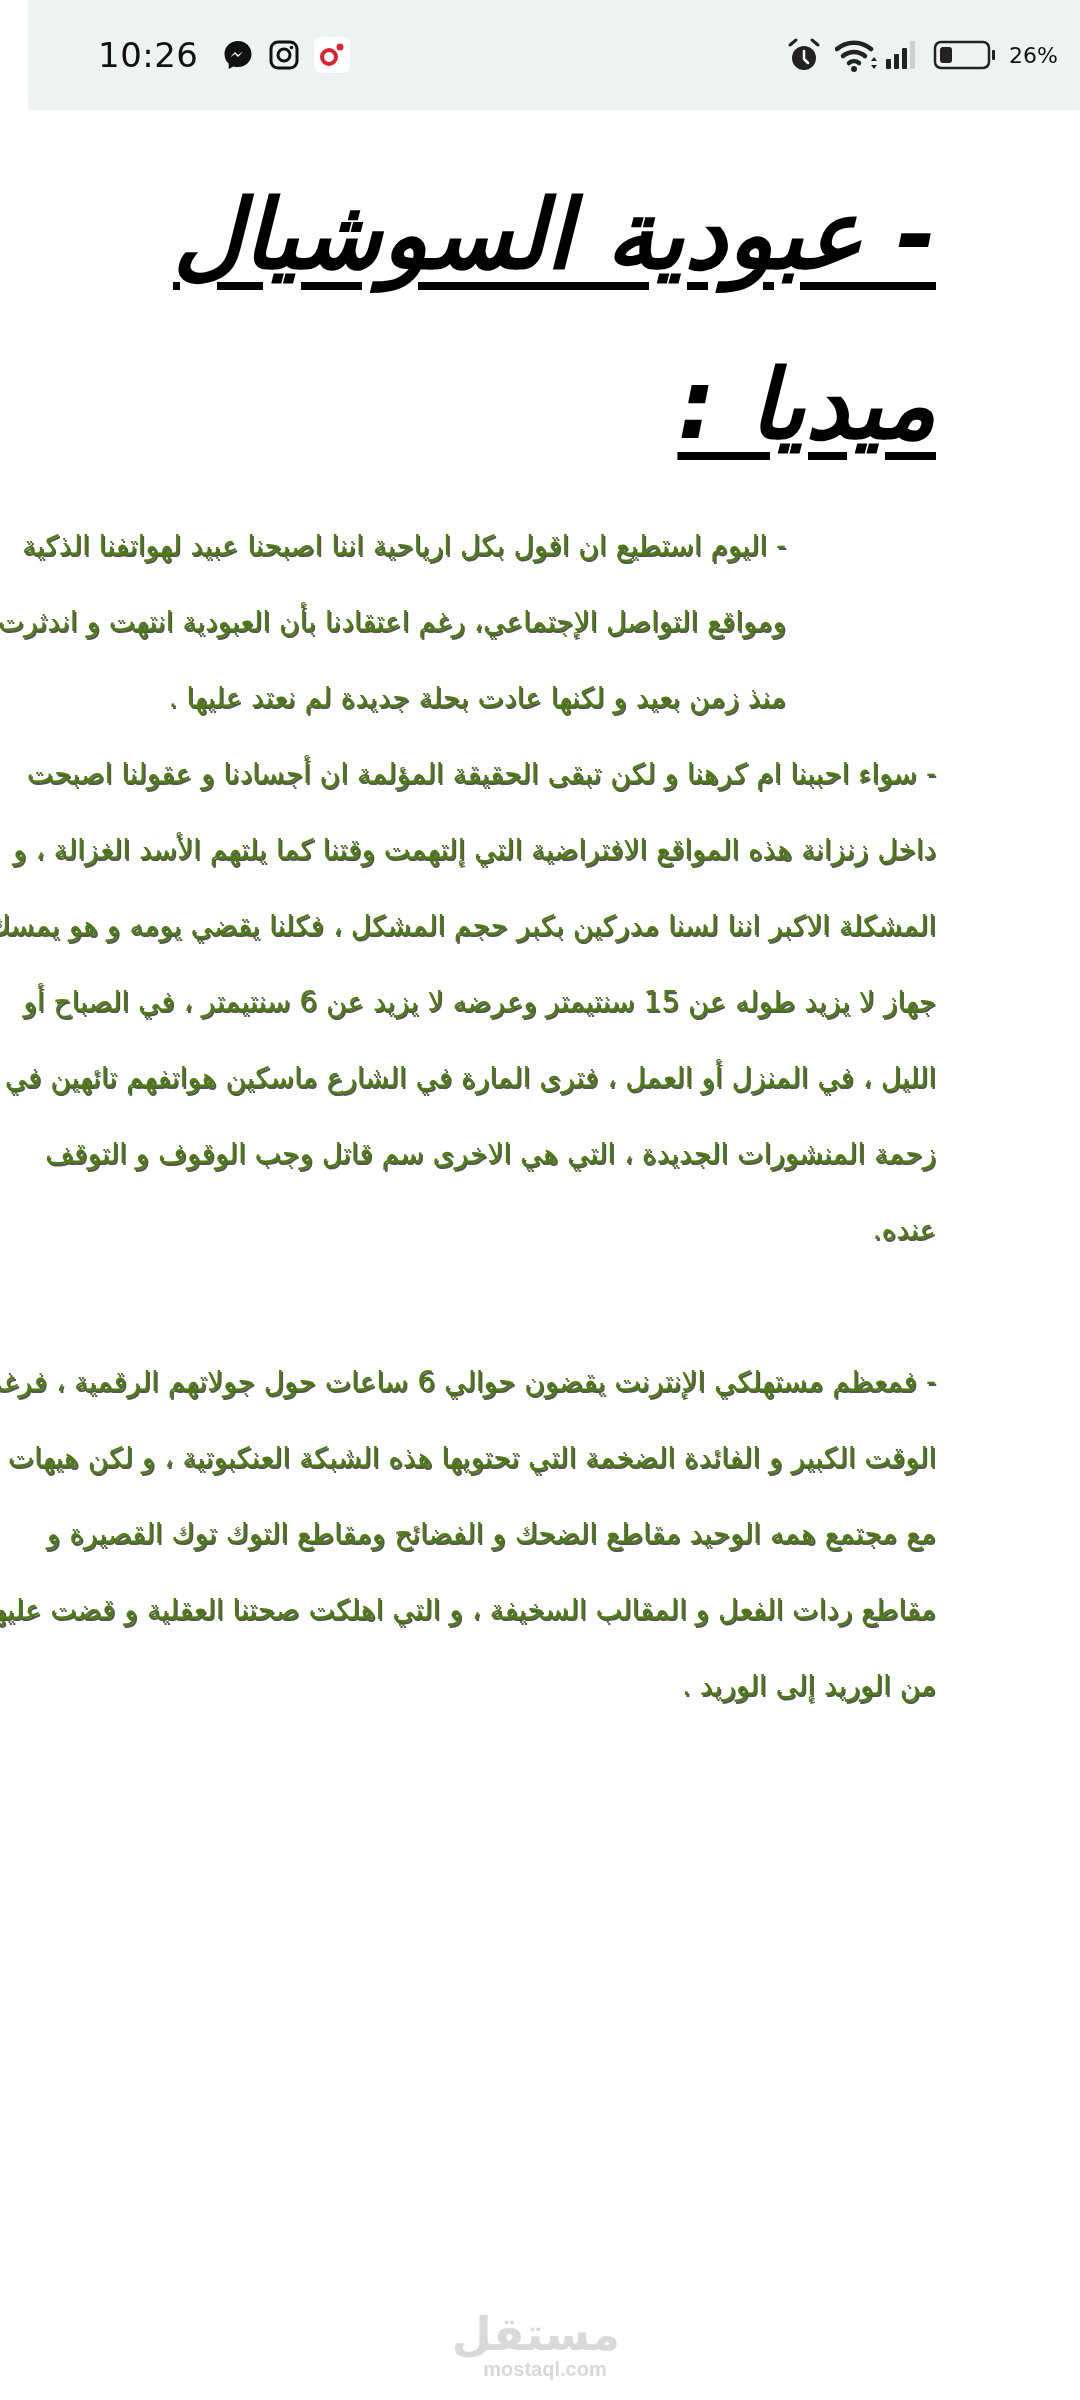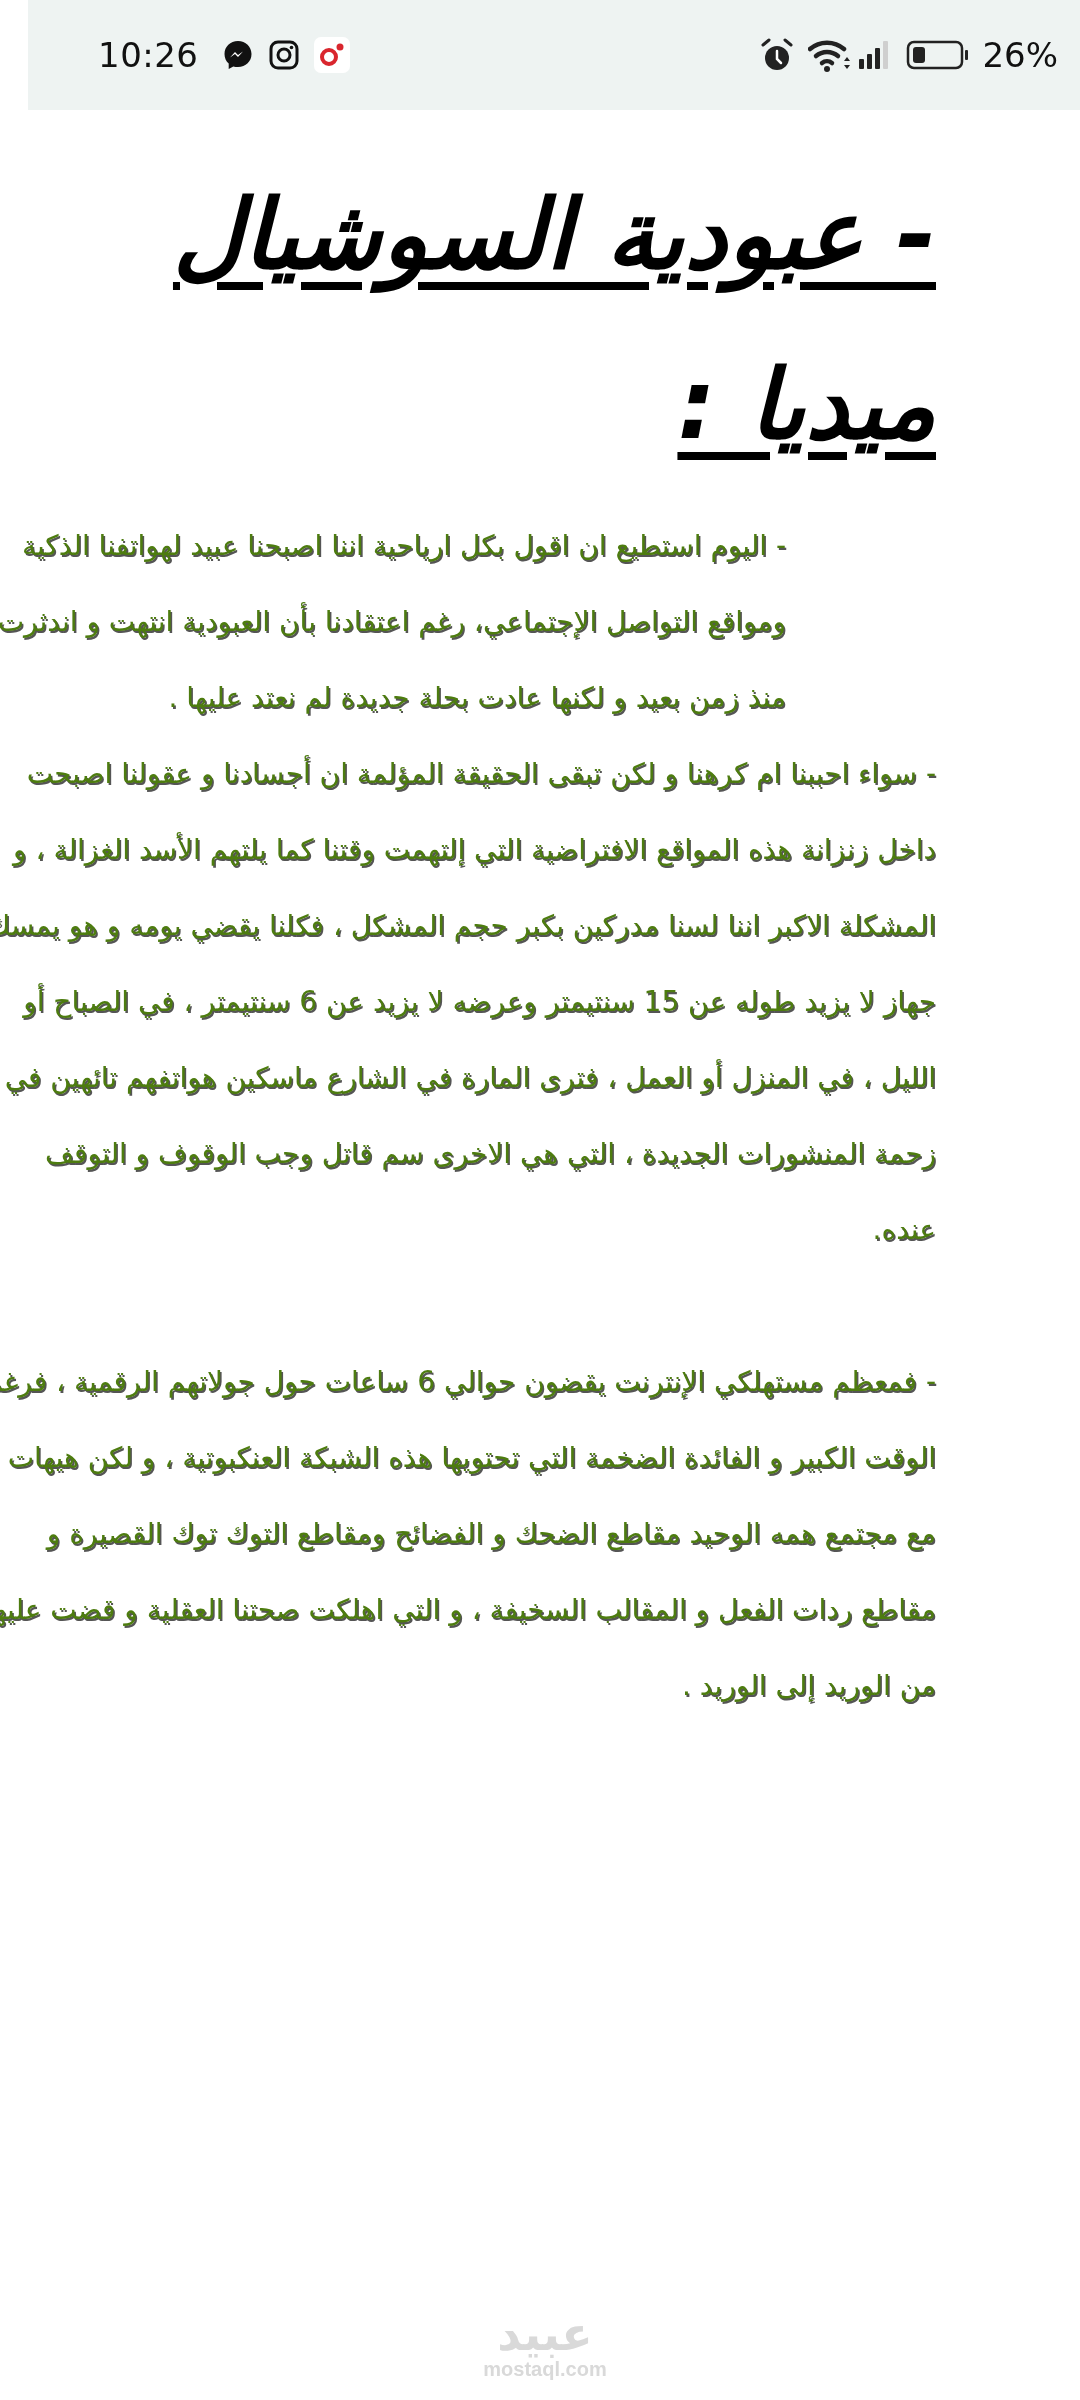--- a/index.html
+++ b/index.html
@@ -11,21 +11,21 @@
   }
   .status-bar {
     position:absolute; left:0; top:0; width:1080px; height:110px;
     background:#eef3f2;
     display:flex; align-items:center; justify-content:space-between;
     box-sizing:border-box; padding:0 50px 0 70px;margin-left:28px;
   }
   .sb-left, .sb-right { display:flex; align-items:center; }
   .sb-time { font-size:34px; color:#111; letter-spacing:0.5px; margin-right:24px; font-family:"DejaVu Sans", sans-serif; }
   .sb-icon { display:inline-flex; align-items:center; justify-content:center; margin-right:14px; }
-  .sb-pct { font-size:34px; color:#111; margin-left:8px; font-family:"DejaVu Sans", sans-serif; }
+  .sb-pct { font-size:22px; color:#111; margin-left:8px; font-family:"DejaVu Sans", sans-serif; }
   .page {
     position:absolute; left:0; top:110px; width:1008px; bottom:0;
     background:#fff;
   }
   .doc-title {
     position:absolute; right:72px; top:40px; width:900px;
     direction:rtl; text-align:right;
     font-family:"DejaVu Sans", sans-serif;
     font-weight:bold; font-style:italic;
     font-size:96px; line-height:170px; color:#000;
@@ -115,16 +115,16 @@
 <div class="page">
   <h1 class="doc-title">- عبودية السوشيال ميديا :</h1>
 
   <div class="doc-body">
     <p class="para first">- اليوم استطيع ان اقول بكل ارياحية اننا اصبحنا عبيد لهواتفنا الذكية ومواقع التواصل الإجتماعي، رغم اعتقادنا بأن العبودية انتهت و اندثرت منذ زمن بعيد و لكنها عادت بحلة جديدة لم نعتد عليها .</p>
     <p class="para">- سواء احببنا ام كرهنا و لكن تبقى الحقيقة المؤلمة ان أجسادنا و عقولنا اصبحت داخل زنزانة هذه المواقع الافتراضية التي إلتهمت وقتنا كما يلتهم الأسد الغزالة ، و المشكلة الاكبر اننا لسنا مدركين بكبر حجم المشكل ، فكلنا يقضي يومه و هو يمسك جهاز لا يزيد طوله عن 15 سنتيمتر وعرضه لا يزيد عن 6 سنتيمتر ، في الصباح أو الليل ، في المنزل أو العمل ، فترى المارة في الشارع ماسكين هواتفهم تائهين في زحمة المنشورات الجديدة ، التي هي الاخرى سم قاتل وجب الوقوف و التوقف عنده.</p>
     <p class="para gap">- فمعظم مستهلكي الإنترنت يقضون حوالي 6 ساعات حول جولاتهم الرقمية ، فرغم الوقت الكبير و الفائدة الضخمة التي تحتويها هذه الشبكة العنكبوتية ، و لكن هيهات مع مجتمع همه الوحيد مقاطع الضحك و الفضائح ومقاطع التوك توك القصيرة و مقاطع ردات الفعل و المقالب السخيفة ، و التي اهلكت صحتنا العقلية و قضت عليها من الوريد إلى الوريد .</p>
   </div>
 
   <div class="watermark" style="top:2200px;">
-    <div class="wm-ar">عبيد</div>
+    <div class="wm-ar">مستقل</div>
     <div class="wm-en">mostaql.com</div>
   </div>
 </div>
 
 </body></html>

